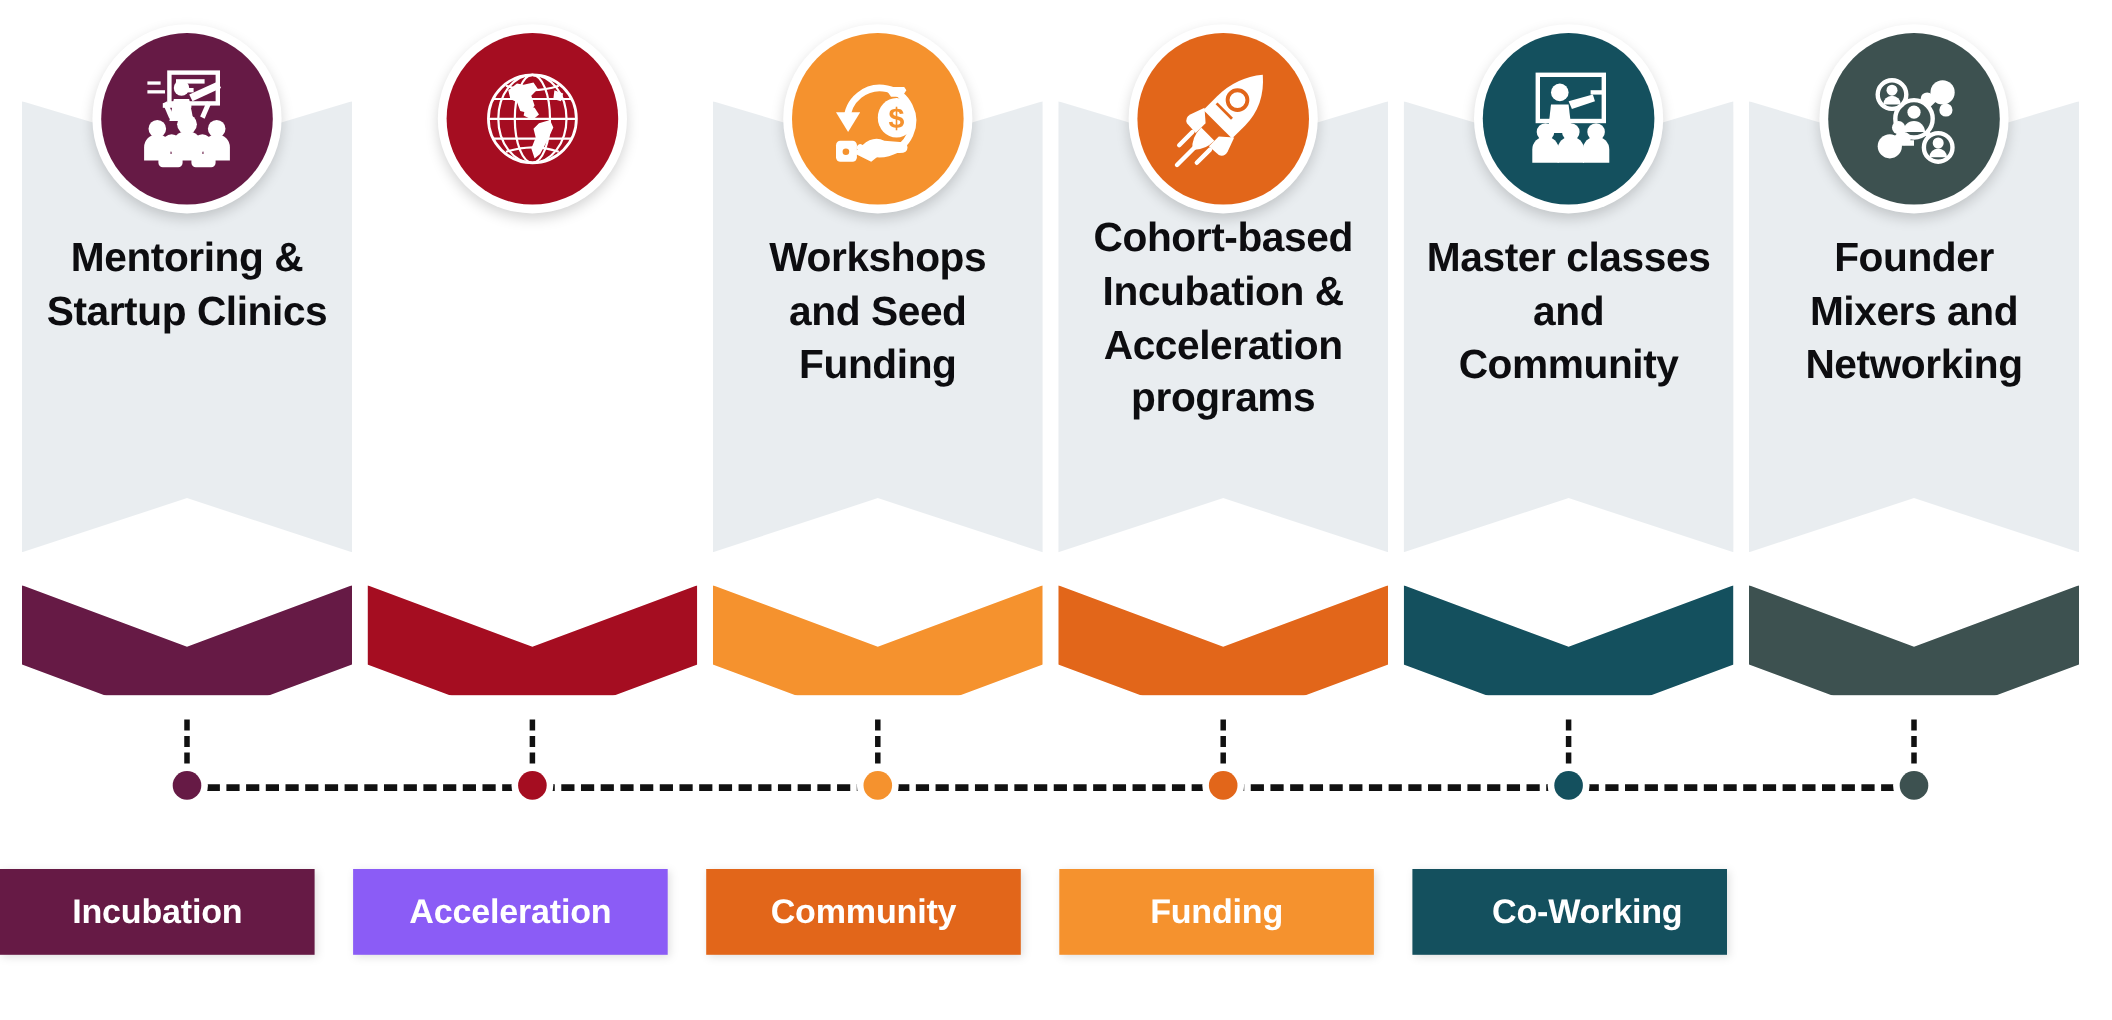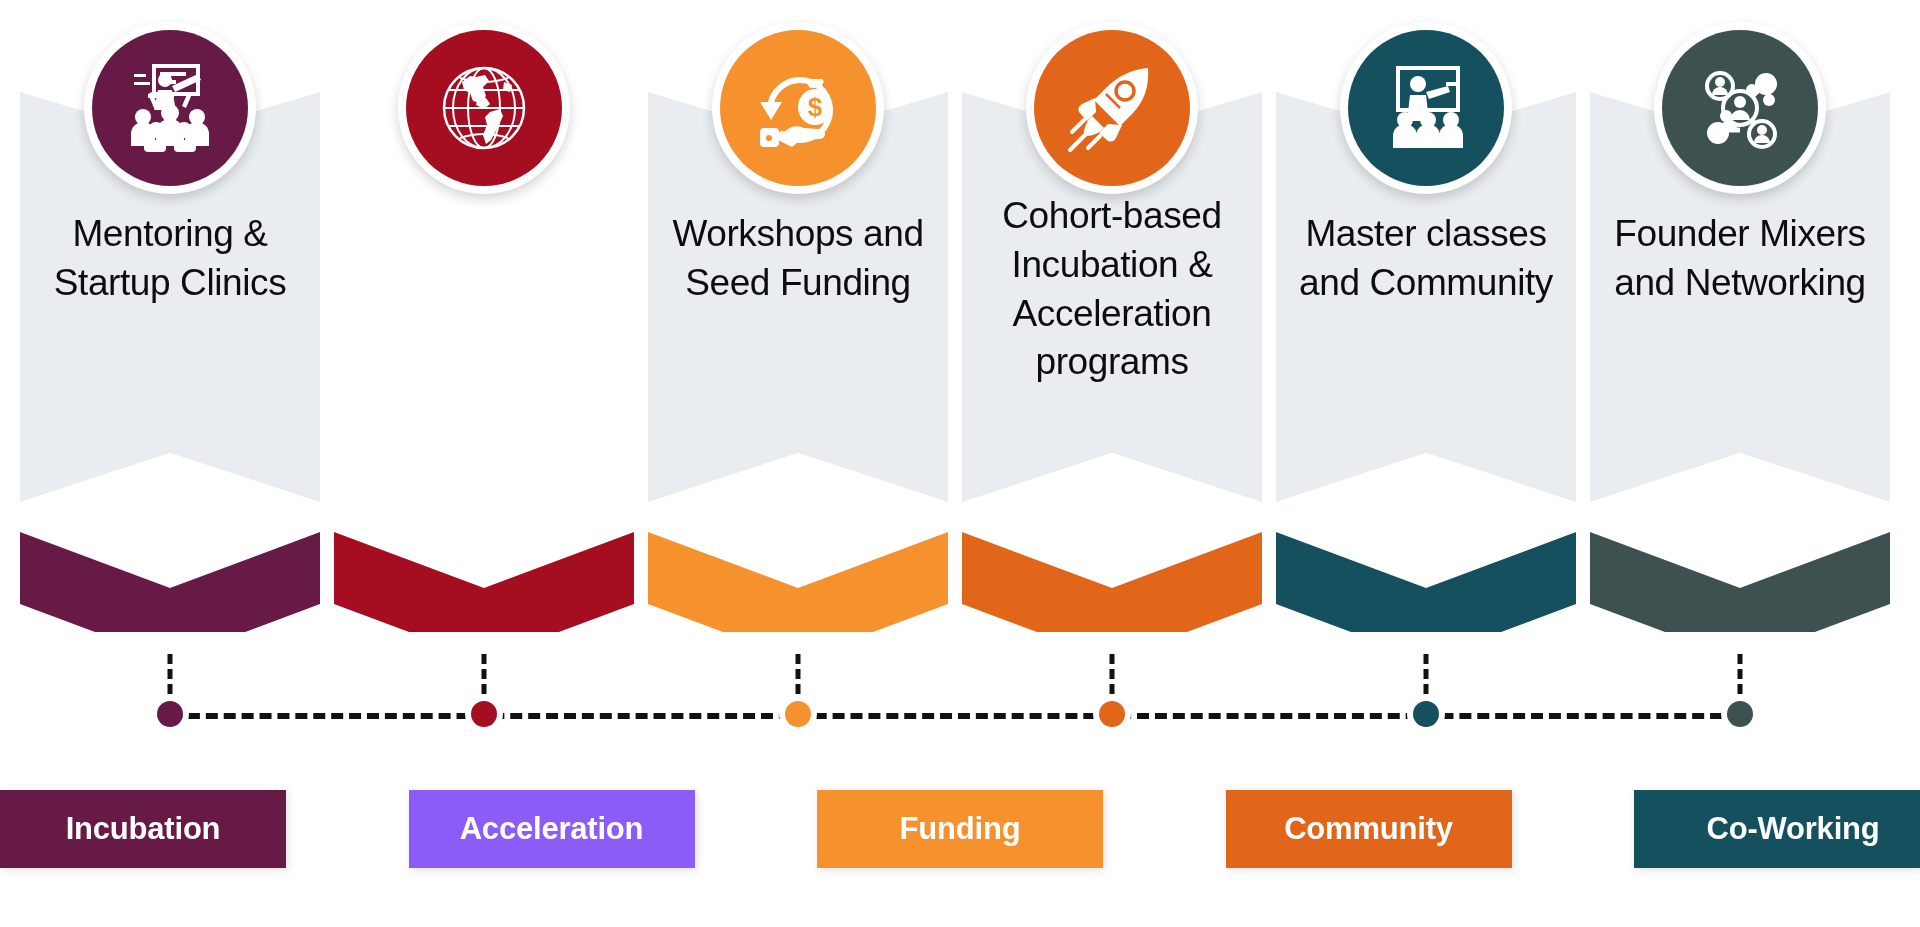--- a/index.html
+++ b/index.html
@@ -27,21 +27,21 @@
     width:300px; height:410px;
     background:#e9edf0;
     filter:drop-shadow(3px 3px 5px rgba(0,0,0,0.10));
     clip-path:polygon(0% 0%, 0% 100%, 50% 88%, 100% 100%, 100% 0%, 50% 11%);
   }
   .card-text{
     position:absolute;
     left:18px; right:18px;
     top:118px;
     text-align:center;
-    font-weight:400;
+    font-weight:700;
     font-size:37px;
     line-height:1.32;
     color:#0d0d10;
     letter-spacing:-0.4px;
   }
   .col.tall .card-text{ top:100px; }
 
   
   .badge{
     position:absolute;
@@ -101,21 +101,21 @@
     border-top:6px dashed #111111;
     z-index:2;
   }
 
   
   #legend{
     position:absolute;
     left:0; right:0;
     top:790px;
     display:flex;
-    justify-content:space-between;
+    justify-content:flex-start;
     gap:35px;
   }
   .legend-item{
     width:286px; height:78px;
     display:flex; align-items:center; justify-content:center;
     color:#ffffff;
     font-size:31px;
     font-weight:700;
     letter-spacing:-0.2px;
     filter:drop-shadow(2px 2px 4px rgba(0,0,0,0.12));
@@ -310,24 +310,24 @@
       </div>
   </div>
 
   <div id="legend">
     <div class="legend-item" style="background:#661a45;">
       <span>Incubation</span>
     </div>
     <div class="legend-item" style="background:#8b5cf6;">
       <span>Acceleration</span>
     </div>
+    <div class="legend-item" style="background:#e2661a;">
+      <span>Community</span>
+    </div>
     <div class="legend-item" style="background:#f5922e;">
       <span>Funding</span>
     </div>
-    <div class="legend-item" style="background:#e2661a;">
-      <span>Community</span>
-    </div>
     <div class="legend-item" style="background:#14505e;padding-left:32px;">
       <span>Co-Working</span>
     </div>
   </div>
 
 </div>
 
 </body></html>

